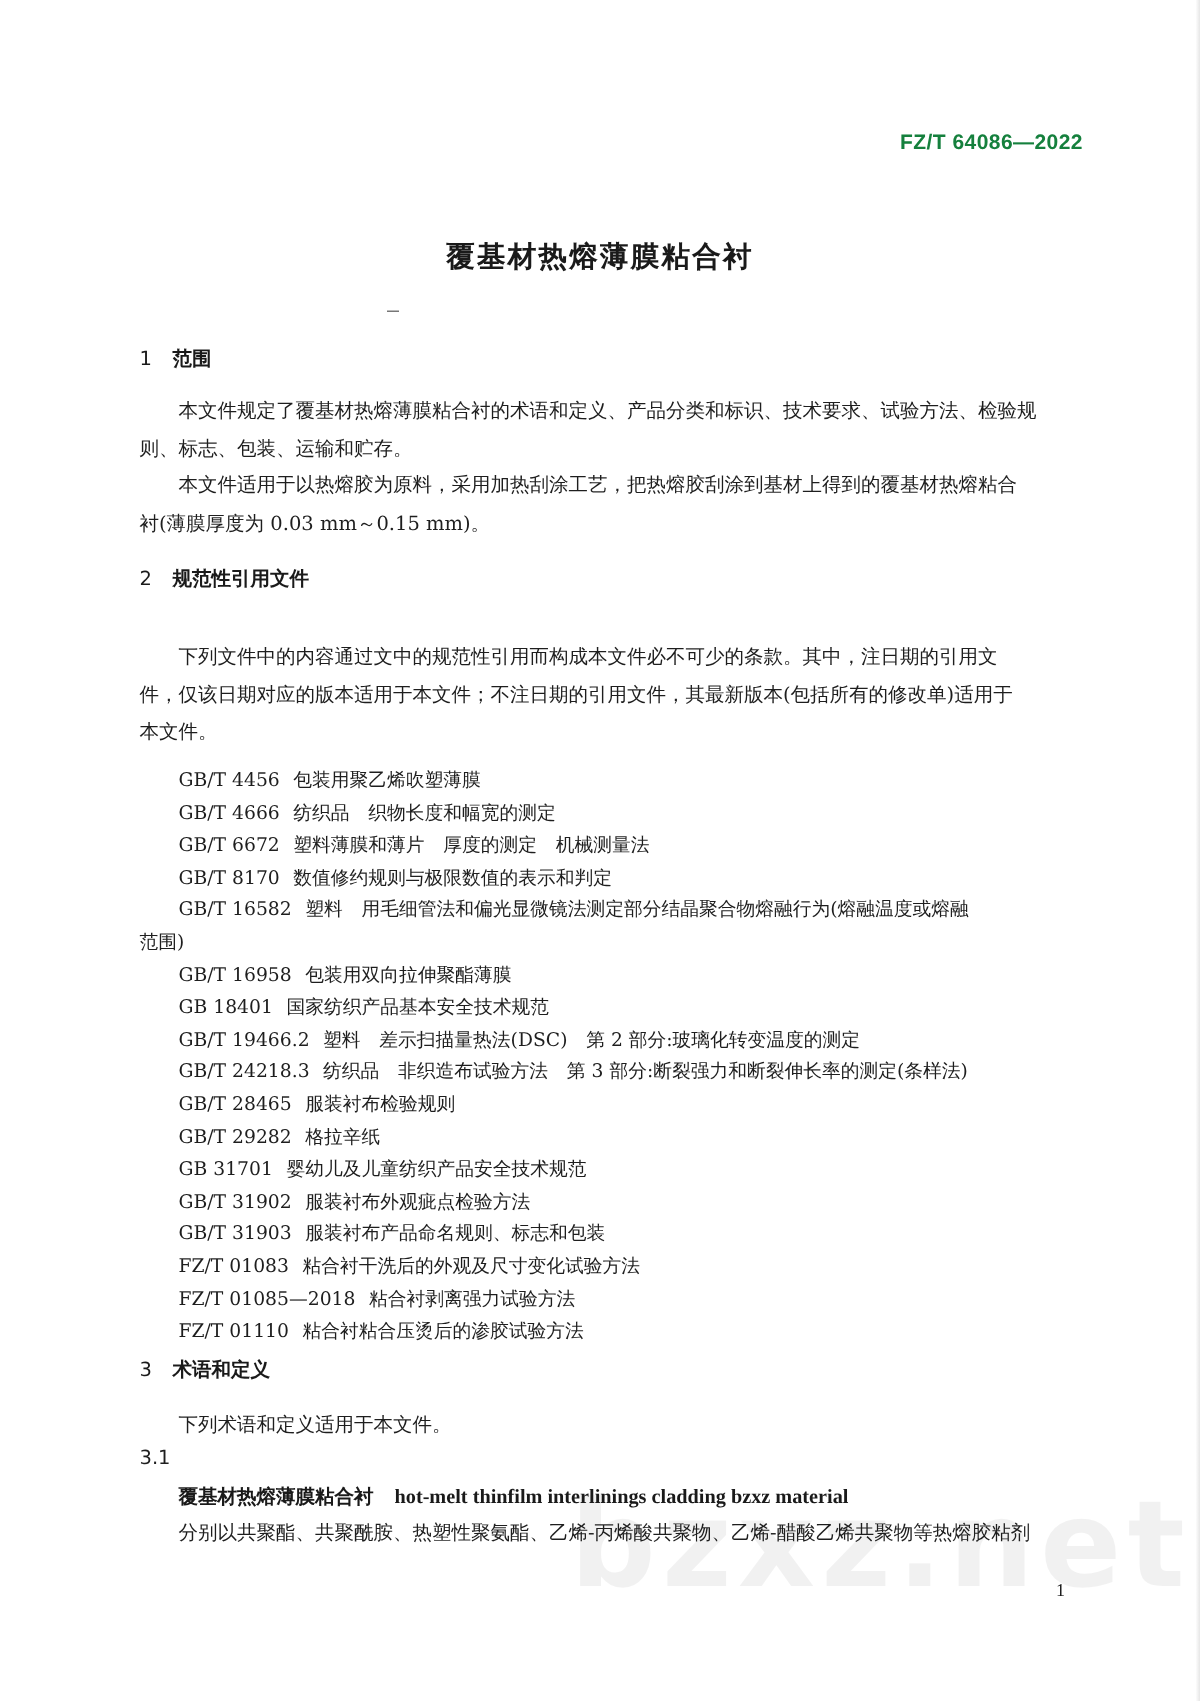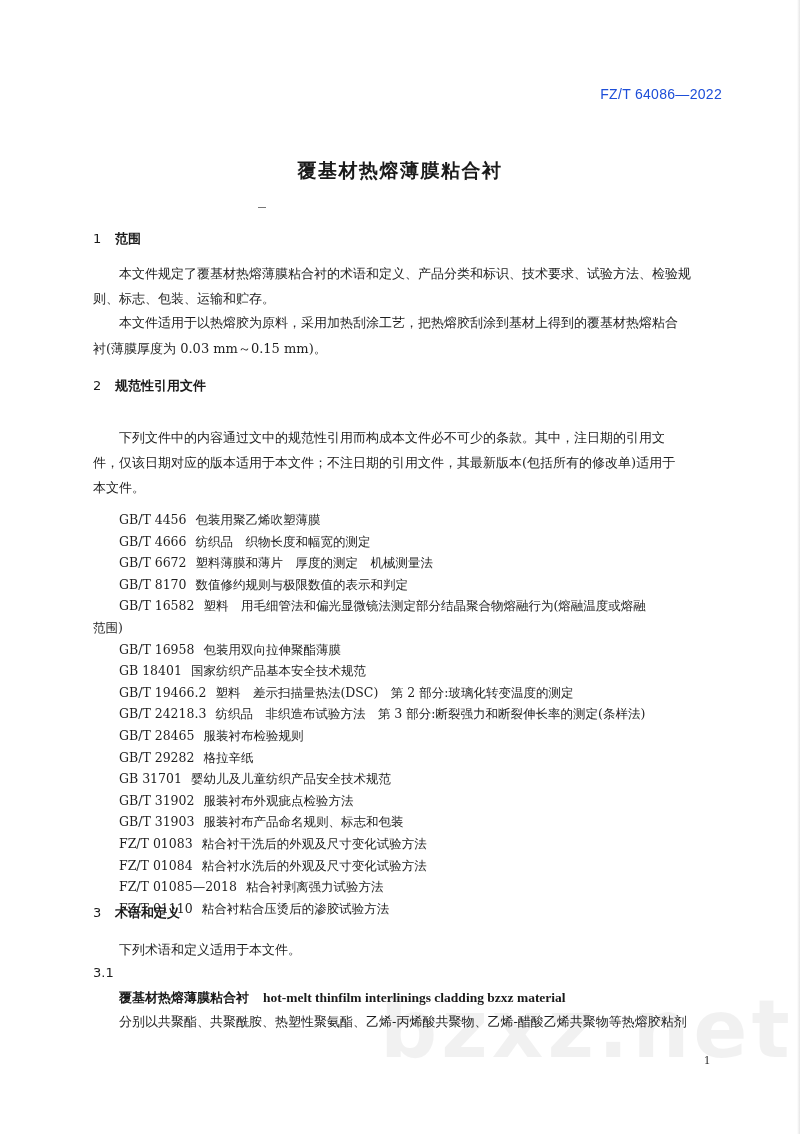--- a/index.html
+++ b/index.html
@@ -25,24 +25,24 @@
       position: absolute;
       right: 0; top: 0;
       width: 3px; height: 1134px;
       background: linear-gradient(to right, #ffffff, #e6e6e6);
     }
     .std-number {
       position: absolute;
       right: 78px;
       top: 86px;
       font-family: "Liberation Sans", "DejaVu Sans", sans-serif;
-      font-weight: normal;
+      font-weight: bold;
       font-size: 14px;
       letter-spacing: 0.3px;
-      color: #1d4ed8;
+      color: #15803d;
     }
     .doc-title {
       position: absolute;
       left: 0; width: 800px;
       top: 158px;
       text-align: center;
       font-family: "DejaVu Sans", sans-serif;
       font-weight: bold;
       font-size: 19px;
       letter-spacing: 1.5px;
@@ -172,21 +172,20 @@
     <div class="ref"><span class="code">GB/T 16958</span><span>包装用双向拉伸聚酯薄膜</span></div>
     <div class="ref"><span class="code">GB 18401</span><span>国家纺织产品基本安全技术规范</span></div>
     <div class="ref"><span class="code">GB/T 19466.2</span><span>塑料　差示扫描量热法(DSC)　第 2 部分:玻璃化转变温度的测定</span></div>
     <div class="ref"><span class="code">GB/T 24218.3</span><span>纺织品　非织造布试验方法　第 3 部分:断裂强力和断裂伸长率的测定(条样法)</span></div>
     <div class="ref"><span class="code">GB/T 28465</span><span>服装衬布检验规则</span></div>
     <div class="ref"><span class="code">GB/T 29282</span><span>格拉辛纸</span></div>
     <div class="ref"><span class="code">GB 31701</span><span>婴幼儿及儿童纺织产品安全技术规范</span></div>
     <div class="ref"><span class="code">GB/T 31902</span><span>服装衬布外观疵点检验方法</span></div>
     <div class="ref"><span class="code">GB/T 31903</span><span>服装衬布产品命名规则、标志和包装</span></div>
     <div class="ref"><span class="code">FZ/T 01083</span><span>粘合衬干洗后的外观及尺寸变化试验方法</span></div>
-    <div class="ref"><span class="code">FZ/T 01084</span><span>粘合衬水洗后的外观及尺寸变化试验方法</span></div>
     <div class="ref"><span class="code">FZ/T 01085—2018</span><span>粘合衬剥离强力试验方法</span></div>
     <div class="ref"><span class="code">FZ/T 01110</span><span>粘合衬粘合压烫后的渗胶试验方法</span></div>
   </div>
 
   <div class="heading" style="top:904px;">
     <span class="num">3</span><span>术语和定义</span>
   </div>
 
   <div class="para-line" style="left:119px;top:941px;">下列术语和定义适用于本文件。</div>
 

